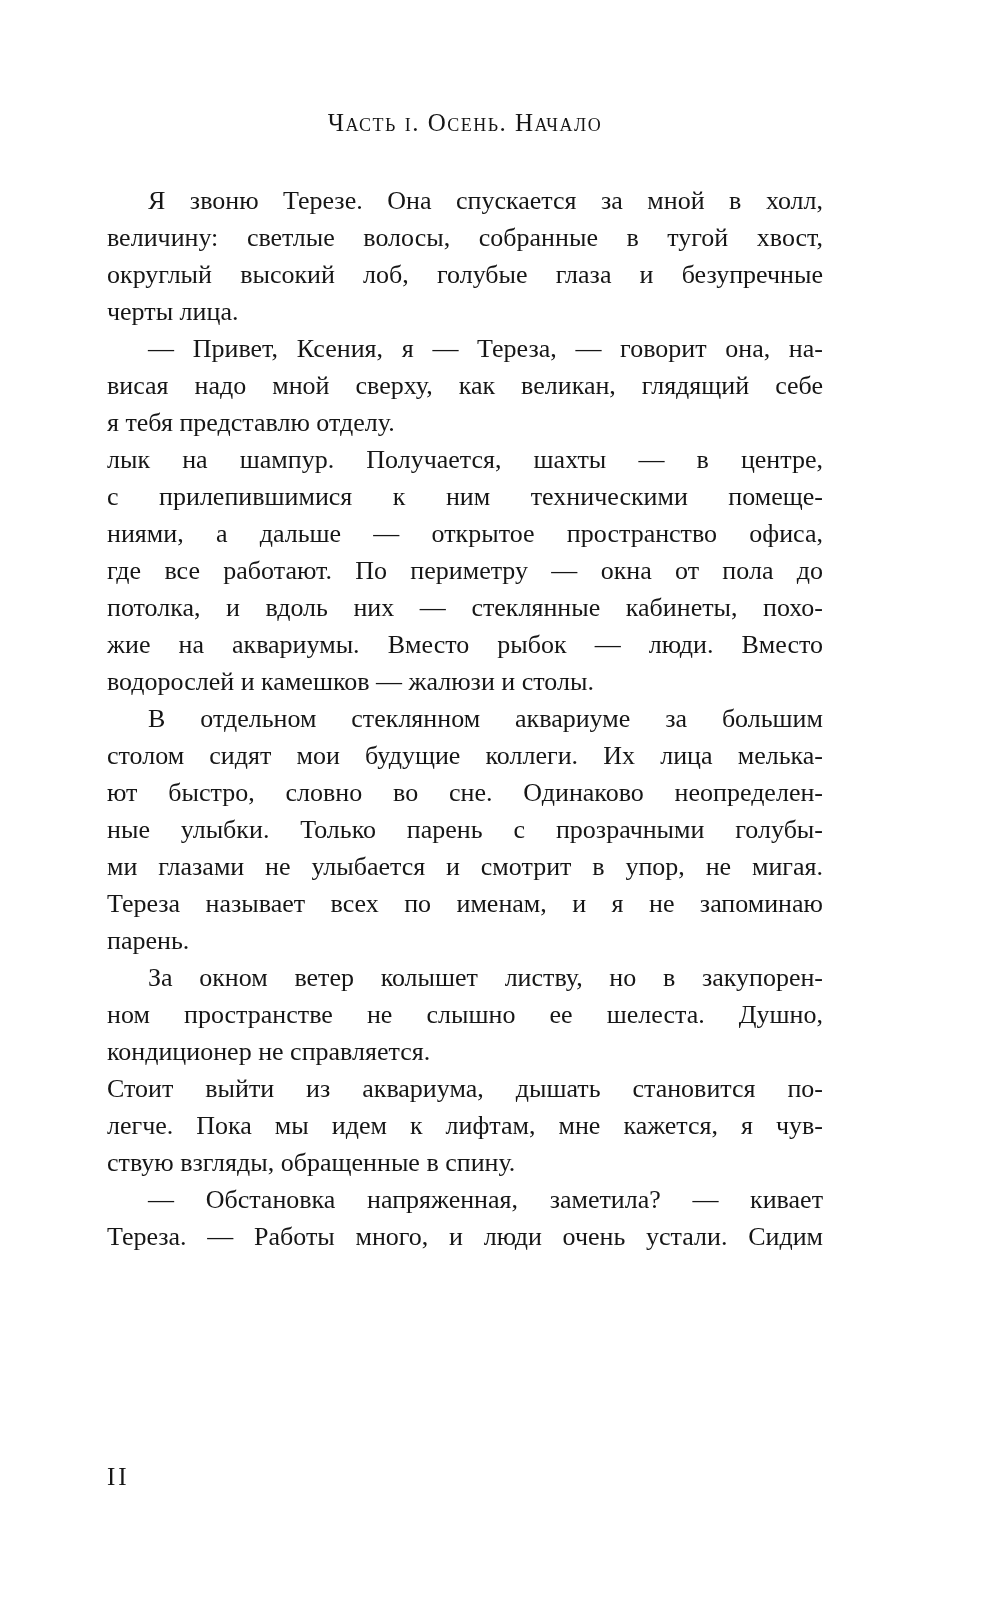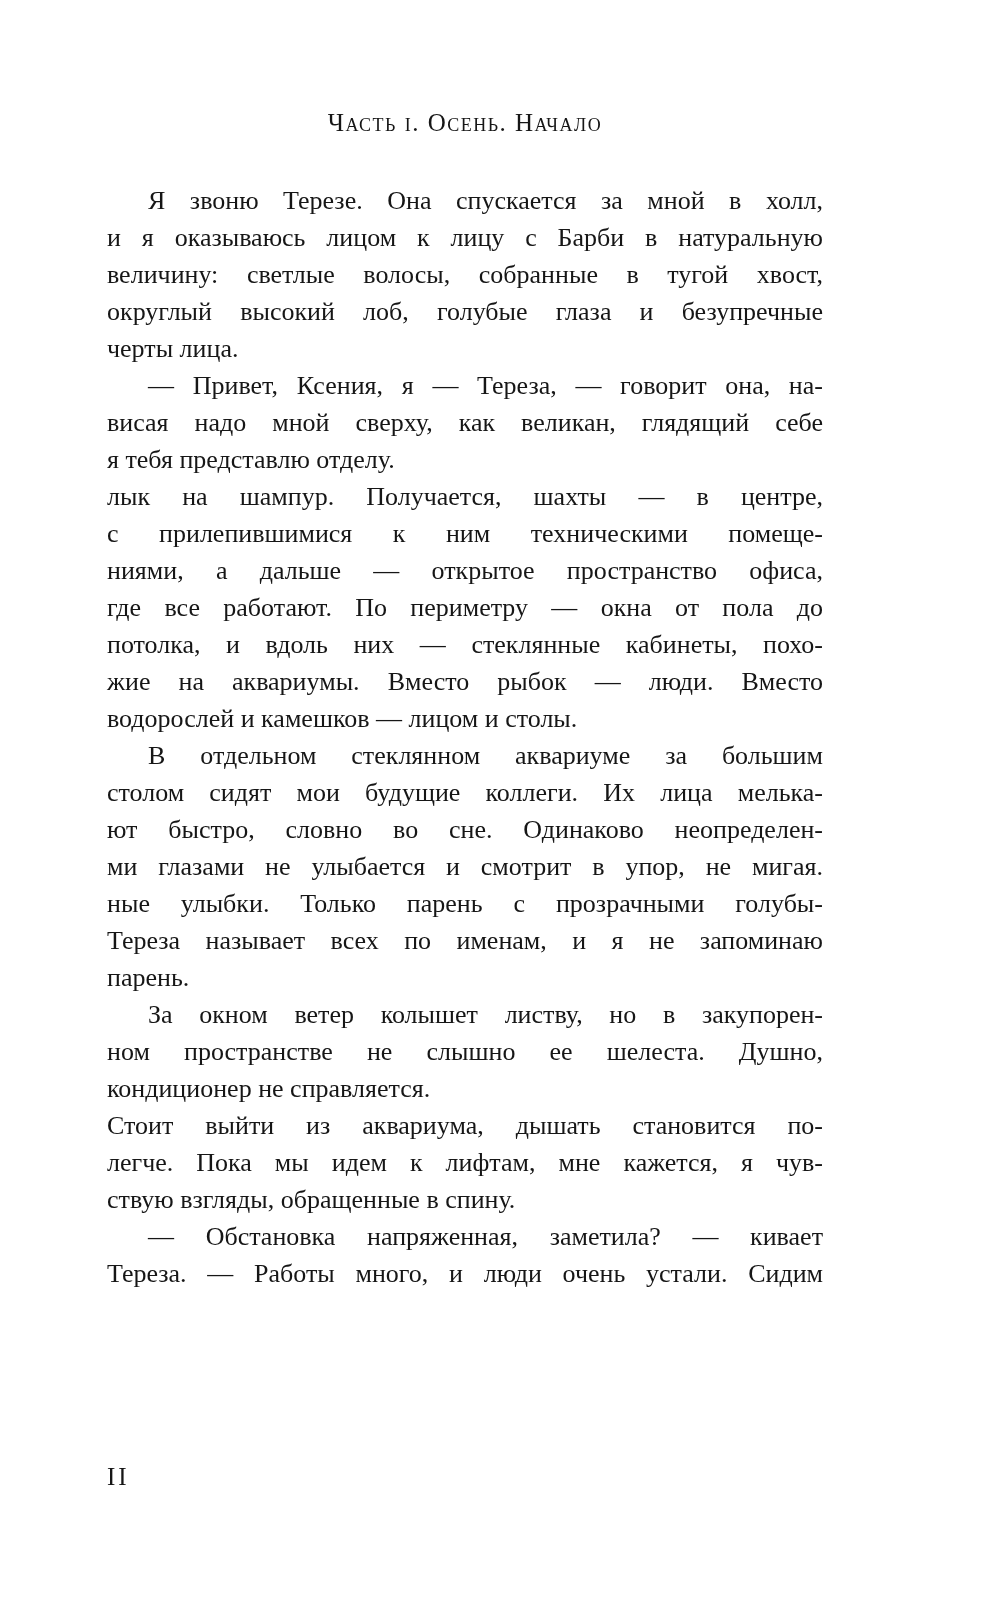--- a/index.html
+++ b/index.html
@@ -58,39 +58,38 @@
   }
 </style>
 </head>
 <body>
 
 <div class="page">
   <div class="running-head">Часть i. Осень. Начало</div>
 
   <div class="body-text">
       <div class="line first">Я звоню Терезе. Она спускается за мной в холл,</div>
-      <div class="line">и я оказываюсь лицом к лицу с Барби в натуральную</div>
       <div class="line">величину: светлые волосы, собранные в тугой хвост,</div>
       <div class="line">округлый высокий лоб, голубые глаза и безупречные</div>
       <div class="line last">черты лица.</div>
       <div class="line first">— Привет, Ксения, я — Тереза, — говорит она, на-</div>
       <div class="line">висая надо мной сверху, как великан, глядящий себе</div>
       <div class="line last">я тебя представлю отделу.</div>
       <div class="line">лык на шампур. Получается, шахты — в центре,</div>
       <div class="line">с прилепившимися к ним техническими помеще-</div>
       <div class="line">ниями, а дальше — открытое пространство офиса,</div>
       <div class="line">где все работают. По периметру — окна от пола до</div>
       <div class="line">потолка, и вдоль них — стеклянные кабинеты, похо-</div>
       <div class="line">жие на аквариумы. Вместо рыбок — люди. Вместо</div>
-      <div class="line last">водорослей и камешков — лицом и столы.</div>
+      <div class="line last">водорослей и камешков — жалюзи и столы.</div>
       <div class="line first">В отдельном стеклянном аквариуме за большим</div>
       <div class="line">столом сидят мои будущие коллеги. Их лица мелька-</div>
       <div class="line">ют быстро, словно во сне. Одинаково неопределен-</div>
+      <div class="line">ные улыбки. Только парень с прозрачными голубы-</div>
       <div class="line">ми глазами не улыбается и смотрит в упор, не мигая.</div>
-      <div class="line">ные улыбки. Только парень с прозрачными голубы-</div>
       <div class="line">Тереза называет всех по именам, и я не запоминаю</div>
       <div class="line last">парень.</div>
       <div class="line first">За окном ветер колышет листву, но в закупорен-</div>
       <div class="line">ном пространстве не слышно ее шелеста. Душно,</div>
       <div class="line last">кондиционер не справляется.</div>
       <div class="line">Стоит выйти из аквариума, дышать становится по-</div>
       <div class="line">легче. Пока мы идем к лифтам, мне кажется, я чув-</div>
       <div class="line last">ствую взгляды, обращенные в спину.</div>
       <div class="line first">— Обстановка напряженная, заметила? — кивает</div>
       <div class="line">Тереза. — Работы много, и люди очень устали. Сидим</div>

